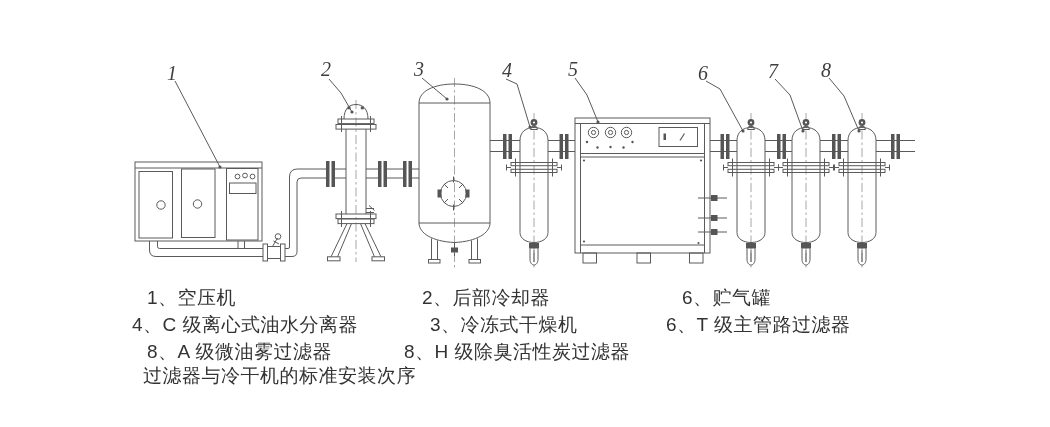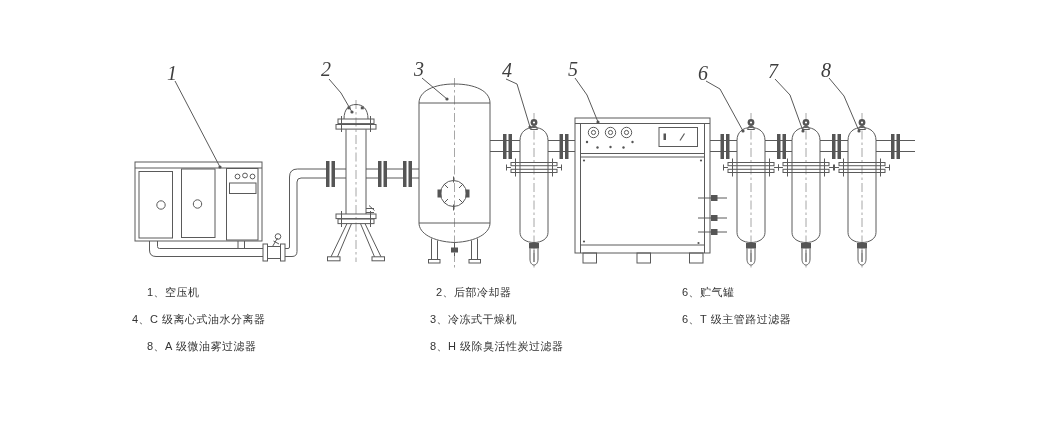--- a/index.html
+++ b/index.html
@@ -4,21 +4,21 @@
 <style>
   html,body{margin:0;padding:0;background:#ffffff;}
   .stage{position:relative;width:1050px;height:427px;background:#ffffff;overflow:hidden;
          font-family:"Liberation Sans",sans-serif;}
   svg{position:absolute;left:0;top:0;}
   .ln{stroke:#5a5a5a;stroke-width:1;fill:none;}
   .ln2{stroke:#5a5a5a;stroke-width:1.2;fill:none;}
   .fl{fill:#555555;stroke:none;}
   .cl{stroke:#909090;stroke-width:0.8;stroke-dasharray:9 3 2.5 3;fill:none;}
   .mk{font-family:"Liberation Serif",serif;font-style:italic;font-size:20px;fill:#3f3f3f;}
-  .legend-item{position:absolute;font-size:11px;color:#333333;white-space:nowrap;
+  .legend-item{position:absolute;font-size:19px;color:#333333;white-space:nowrap;
                letter-spacing:0.5px;}
 </style>
 </head>
 <body>
 
 <div class="stage">
 <svg width="1050" height="427" viewBox="0 0 1050 427">
   <defs>
     <g id="filterVessel">
 
@@ -289,20 +289,21 @@
     <text class="mk" x="768" y="78">7</text>
     <polyline class="ln" points="775,79 790,95 803,131"></polyline>
         <circle class="fl" cx="803" cy="131" r="1.6"></circle>
     <text class="mk" x="821" y="77">8</text>
     <polyline class="ln" points="829,78 844,96 859,131"></polyline>
         <circle class="fl" cx="859" cy="131" r="1.6"></circle>
   </g>
 </svg>
 
   <div class="legend-item" style="left:147px;top:285px">1、空压机</div>
-  <div class="legend-item" style="left:436px;top:285px">2、后部冷却器</div>
+  <div class="legend-item" style="left:422px;top:285px">2、后部冷却器</div>
   <div class="legend-item" style="left:682px;top:285px">6、贮气罐</div>
   <div class="legend-item" style="left:132px;top:312px">4、C 级离心式油水分离器</div>
   <div class="legend-item" style="left:430px;top:312px">3、冷冻式干燥机</div>
-  <div class="legend-item" style="left:682px;top:312px">6、T 级主管路过滤器</div>
+  <div class="legend-item" style="left:666px;top:312px">6、T 级主管路过滤器</div>
   <div class="legend-item" style="left:147px;top:339px">8、A 级微油雾过滤器</div>
-  <div class="legend-item" style="left:430px;top:339px">8、H 级除臭活性炭过滤器</div>
+  <div class="legend-item" style="left:404px;top:339px">8、H 级除臭活性炭过滤器</div>
+  <div class="legend-item" style="left:143px;top:363px">过滤器与冷干机的标准安装次序</div>
 </div>
 
 </body></html>

